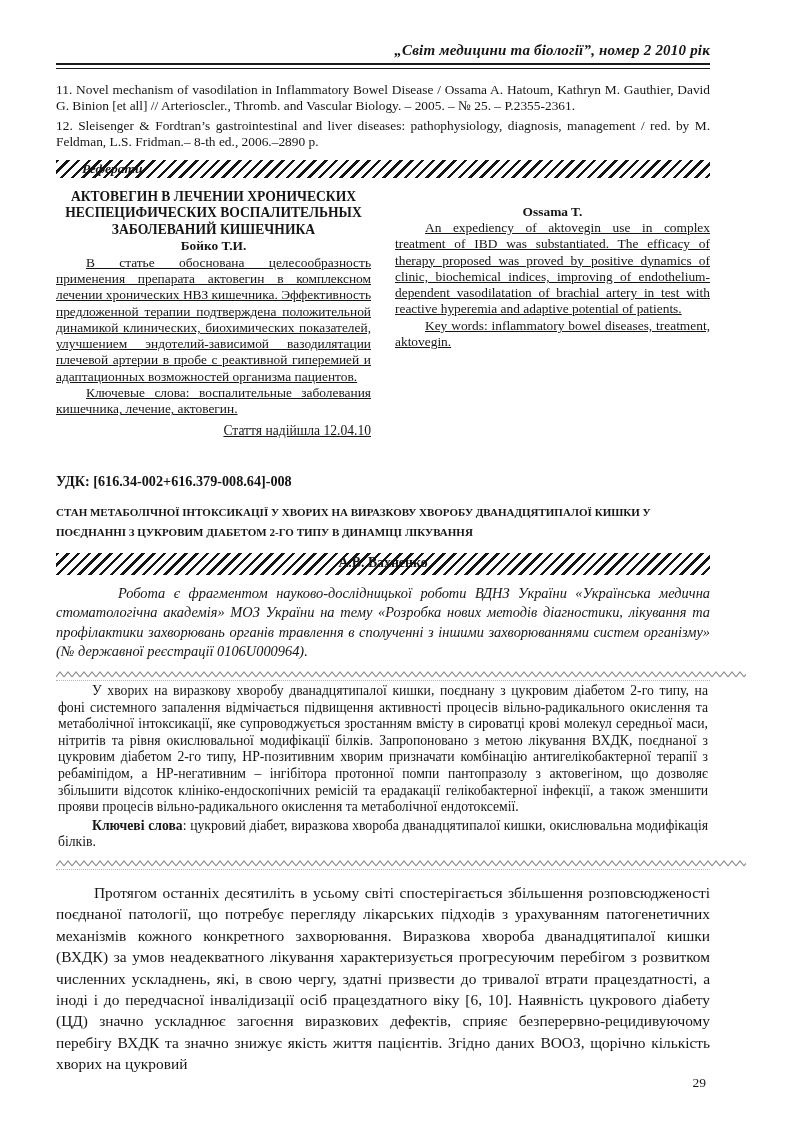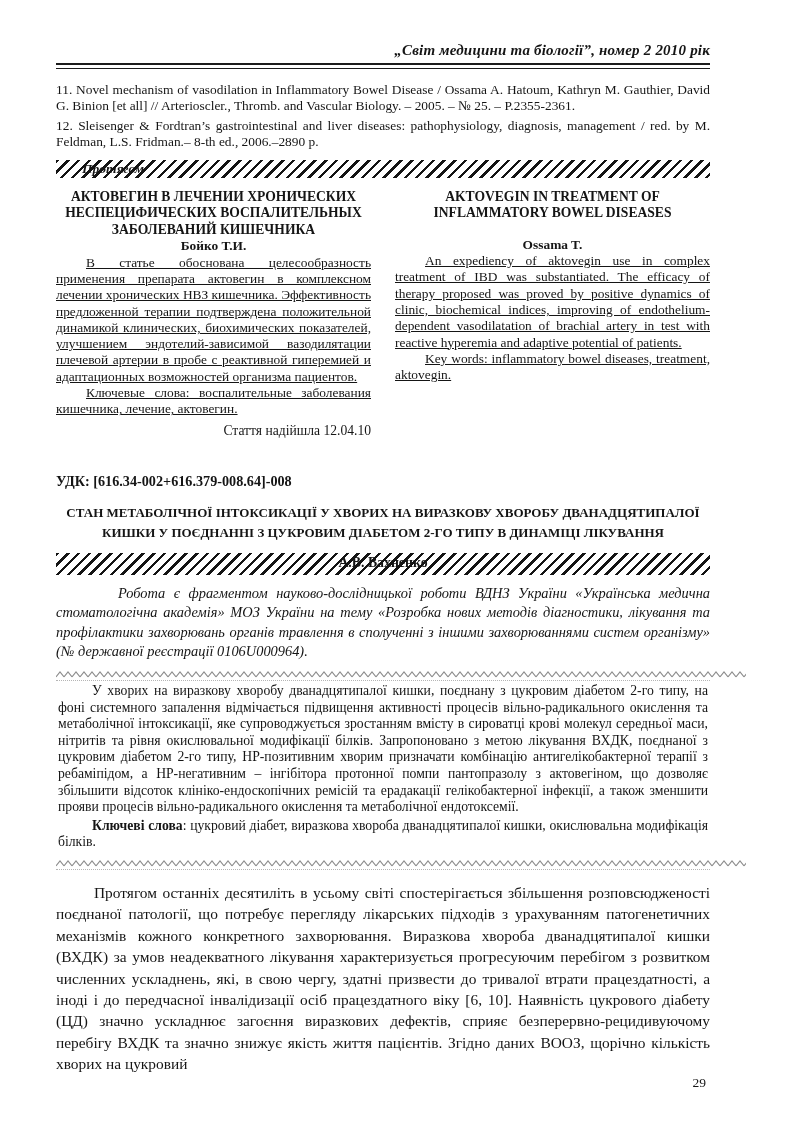--- a/index.html
+++ b/index.html
@@ -63,31 +63,32 @@
     font-weight:bold;
     margin-top:0px;
   }
   .col p{margin:0;text-align:justify;text-decoration:underline;}
   .col .indent{text-indent:30px;}
   .gap-sm{margin-top:15px;}
   .received{
     text-align:right;
     margin-top:5px;
     font-size:13.6px;
+    text-decoration:underline;
   }
   .udc{
     margin-top:34px;
     font-weight:bold;
     font-size:14.2px;
   }
   .art-title{
     margin-top:13px;
-    text-align:center;
-    font-weight:bold;
-    font-size:13px;
+    text-align:left;
+    font-weight:bold;
+    font-size:11px;
     line-height:19.6px;
   }
   .band-author{
     margin-top:11px;
     padding:2px 0 3px 0;
     text-align:center;
     font-weight:bold;
     font-size:13.8px;
     line-height:16.5px;
   }
@@ -133,33 +134,32 @@
 
   <div class="journal-header">„Світ медицини та біології”, номер 2 2010 рік</div>
   <div class="double-rule"></div>
 
   <div class="refs">
     <p class="ref">11.  Novel mechanism of vasodilation in Inflammatory Bowel Disease / Ossama A. Hatoum, Kathryn M. Gauthier, David G. Binion [et all]  // Arterioscler., Thromb. and Vascular Biology. – 2005. – № 25. – P.2355-2361.</p>
     <p class="ref">12.  Sleisenger &amp; Fordtran’s gastrointestinal and liver diseases: pathophysiology, diagnosis, management / red. by M. Feldman, L.S. Fridman.– 8-th ed., 2006.–2890 p.</p>
   </div>
 
   <div class="band-referaty hatch">
-    <span>Протягом</span>
+    <span>Реферати</span>
   </div>
 
   <div class="cols">
     <div class="col">
       <div class="col-title">АКТОВЕГИН В ЛЕЧЕНИИ ХРОНИЧЕСКИХ НЕСПЕЦИФИЧЕСКИХ ВОСПАЛИТЕЛЬНЫХ ЗАБОЛЕВАНИЙ КИШЕЧНИКА</div>
       <div class="col-author">Бойко Т.И.</div>
       <p class="indent">В статье обоснована целесообразность применения препарата актовегин в комплексном лечении хронических НВЗ кишечника. Эффективность предложенной терапии подтверждена положительной динамикой клинических, биохимических показателей, улучшением эндотелий-зависимой вазодилятации плечевой артерии в пробе с реактивной гиперемией и адаптационных возможностей организма пациентов.</p>
       <p class="indent">Ключевые слова: воспалительные заболевания кишечника, лечение, актовегин.</p>
       <div class="received">Стаття надійшла  12.04.10</div>
     </div>
     <div class="col">
-      <div class="col-title">AKTOVEGIN IN TREATMENT OF INFLAMMATORY BOWEL DISEASES</div>
       <div class="col-author gap-sm">Ossama T.</div>
       <p class="indent">An expediency of aktovegin use in complex treatment of IBD was substantiated. The efficacy of therapy proposed was proved by positive dynamics of clinic, biochemical indices, improving of endothelium-dependent vasodilatation of brachial artery in test with reactive hyperemia and adaptive potential of patients.</p>
       <p class="indent gap-sm">Key words: inflammatory bowel diseases, treatment, aktovegin.</p>
     </div>
   </div>
 
   <div class="udc">УДК: [616.34-002+616.379-008.64]-008</div>
 
   <div class="art-title">СТАН МЕТАБОЛІЧНОЇ ІНТОКСИКАЦІЇ У ХВОРИХ НА ВИРАЗКОВУ ХВОРОБУ ДВАНАДЦЯТИПАЛОЇ КИШКИ У ПОЄДНАННІ З ЦУКРОВИМ ДІАБЕТОМ 2-ГО ТИПУ В ДИНАМІЦІ ЛІКУВАННЯ</div>
 

